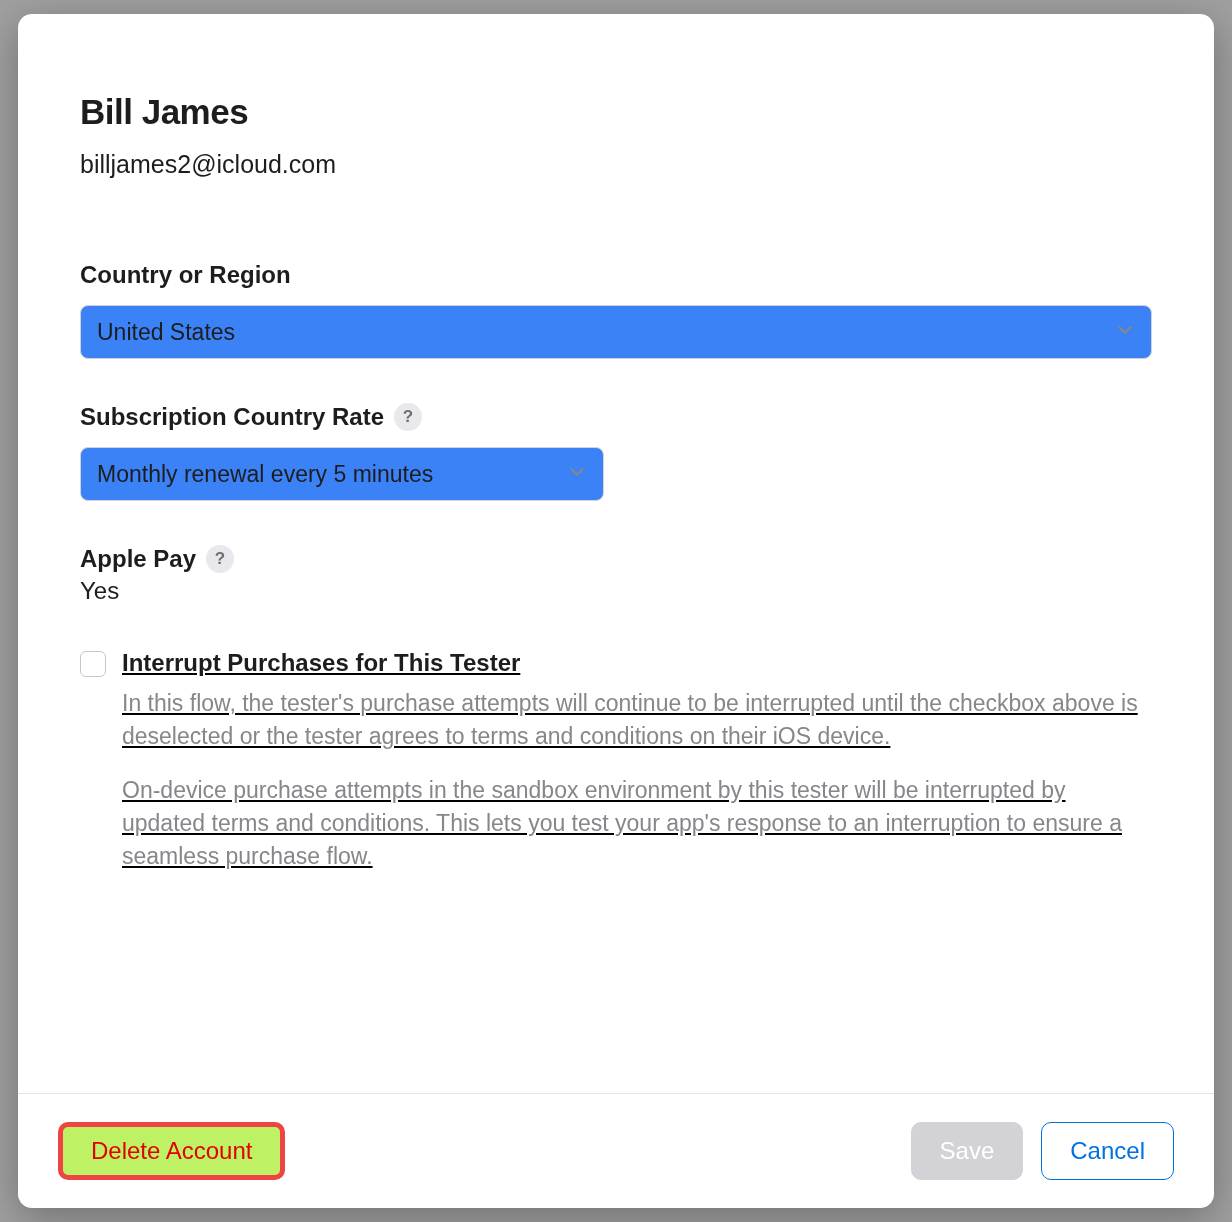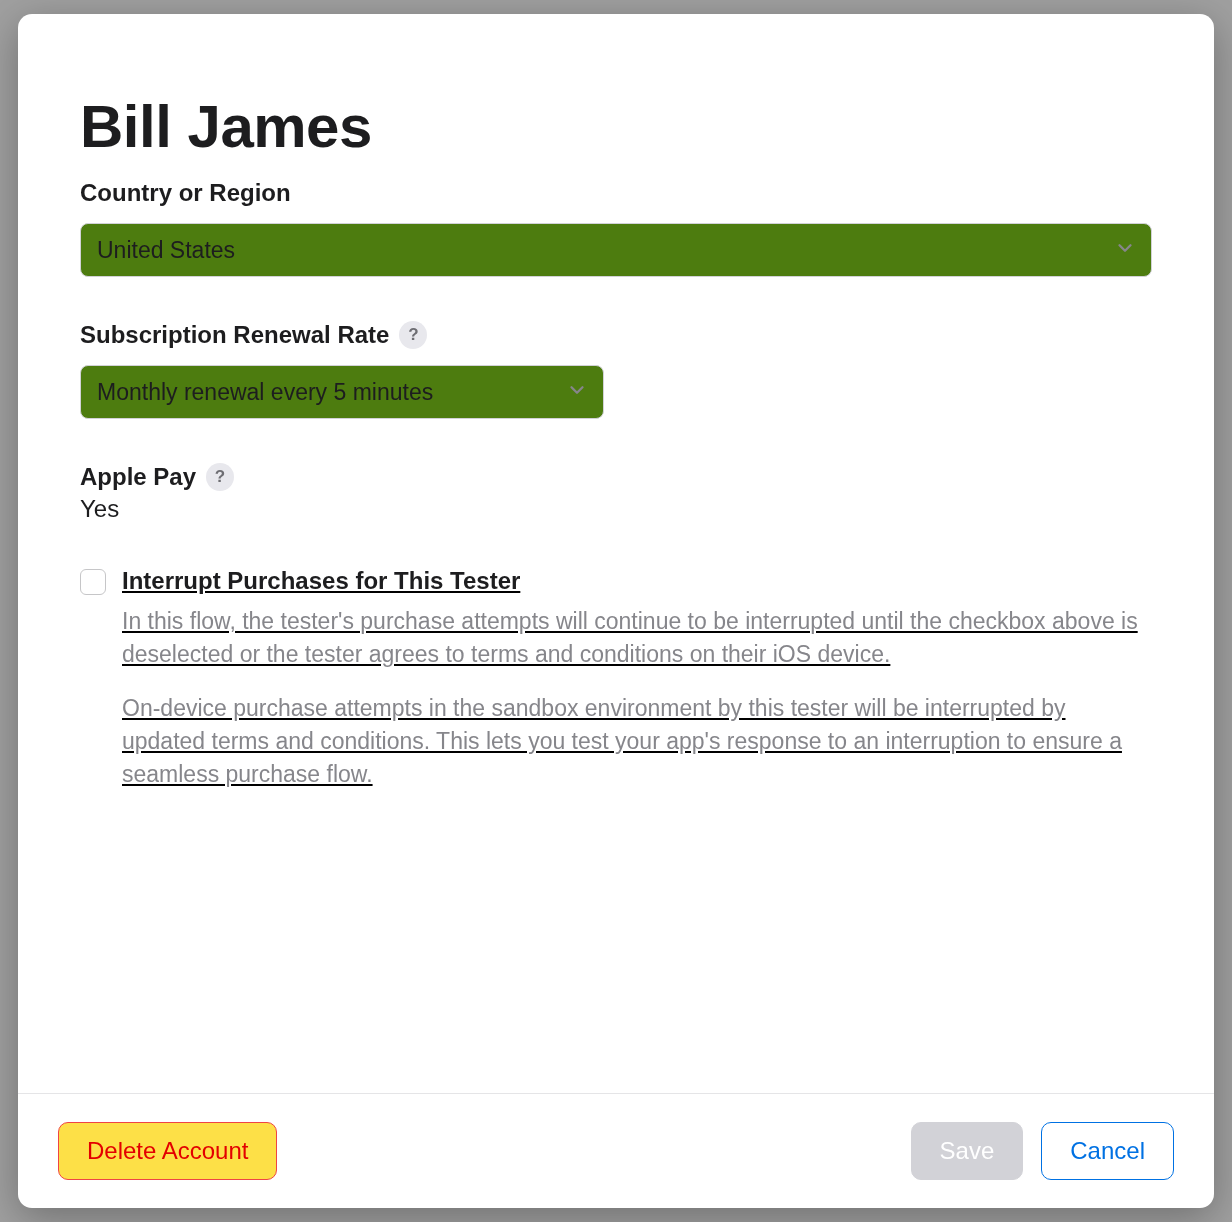--- a/index.html
+++ b/index.html
@@ -37,21 +37,21 @@
       display: flex;
       flex-direction: column;
       overflow: hidden;
     }
     .modal-body {
       flex: 1;
       padding: 78px 62px 20px 62px;
       overflow-y: auto;
     }
     .modal-title {
-      font-size: 60px;
+      font-size: 35px;
       font-weight: 700;
       color: #1d1d1f;
       margin-bottom: 18px;
       letter-spacing: -0.5px;
     }
     .modal-subtitle {
       font-size: 25px;
       color: #1d1d1f;
       margin-bottom: 82px;
     }
@@ -86,21 +86,21 @@
     }
     .select-full {
       width: 100%;
     }
     .select-control {
       width: 100%;
       height: 54px;
       padding: 0 50px 0 16px;
       font-size: 23px;
       color: #1d1d1f;
-      background: #4d7c0f;
+      background: #3b82f6;
       border: 1px solid #d2d2d7;
       border-radius: 8px;
       appearance: none;
       cursor: pointer;
       text-align: left;
       font-family: inherit;
       display: flex;
       align-items: center;
     }
     .select-narrow .select-control {
@@ -175,22 +175,22 @@
       font-size: 24px;
       font-weight: 500;
       border-radius: 10px;
       cursor: pointer;
       font-family: inherit;
       display: inline-flex;
       align-items: center;
       justify-content: center;
     }
     .btn-delete {
-      background: #fde047;
-      border: 1px solid #ef4444;
+      background: #bef264;
+      border: 5px solid #ef4444;
       color: #e30000;
     }
     .btn-cancel {
       background: #ffffff;
       border: 1px solid #0071e3;
       color: #0071e3;
     }
     .btn-save {
       background: #d2d2d7;
       border: 1px solid #d2d2d7;
@@ -199,40 +199,41 @@
     }
   </style>
 </head>
 <body>
 
 <div class="backdrop"></div>
 
 <div class="modal">
   <div class="modal-body">
     <h1 class="modal-title">Bill James</h1>
+    <div class="modal-subtitle">billjames2@icloud.com</div>
 
     <div class="field-group">
       <div class="field-label">
         <span>Country or Region</span>
       </div>
       <div class="select-wrapper select-full">
         <button class="select-control">
           <span>United States</span>
         </button>
         <span class="chevron">
           <svg viewBox="0 0 24 24" fill="none" stroke="#86868b" stroke-width="2.5" stroke-linecap="round" stroke-linejoin="round">
               <polyline points="6 9 12 15 18 9"></polyline>
             </svg>
         </span>
       </div>
     </div>
 
     <div class="field-group">
       <div class="field-label">
-        <span>Subscription Renewal Rate</span>
+        <span>Subscription Country Rate</span>
         <span class="help-icon">?</span>
       </div>
       <div class="select-wrapper select-narrow">
         <button class="select-control">
           <span>Monthly renewal every 5 minutes</span>
         </button>
         <span class="chevron">
           <svg viewBox="0 0 24 24" fill="none" stroke="#86868b" stroke-width="2.5" stroke-linecap="round" stroke-linejoin="round">
               <polyline points="6 9 12 15 18 9"></polyline>
             </svg>

